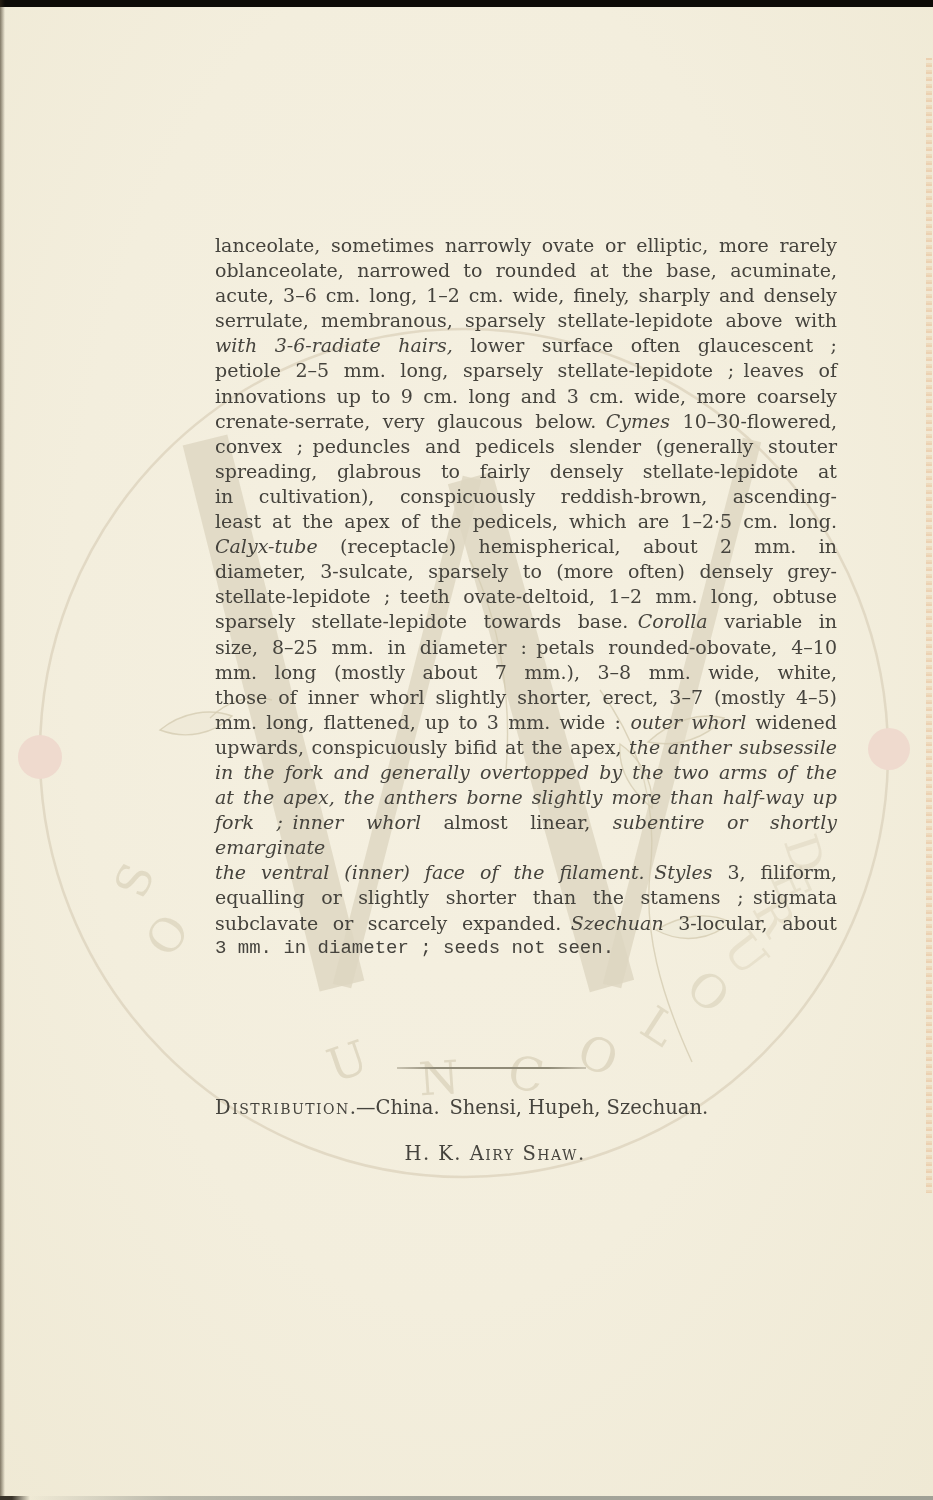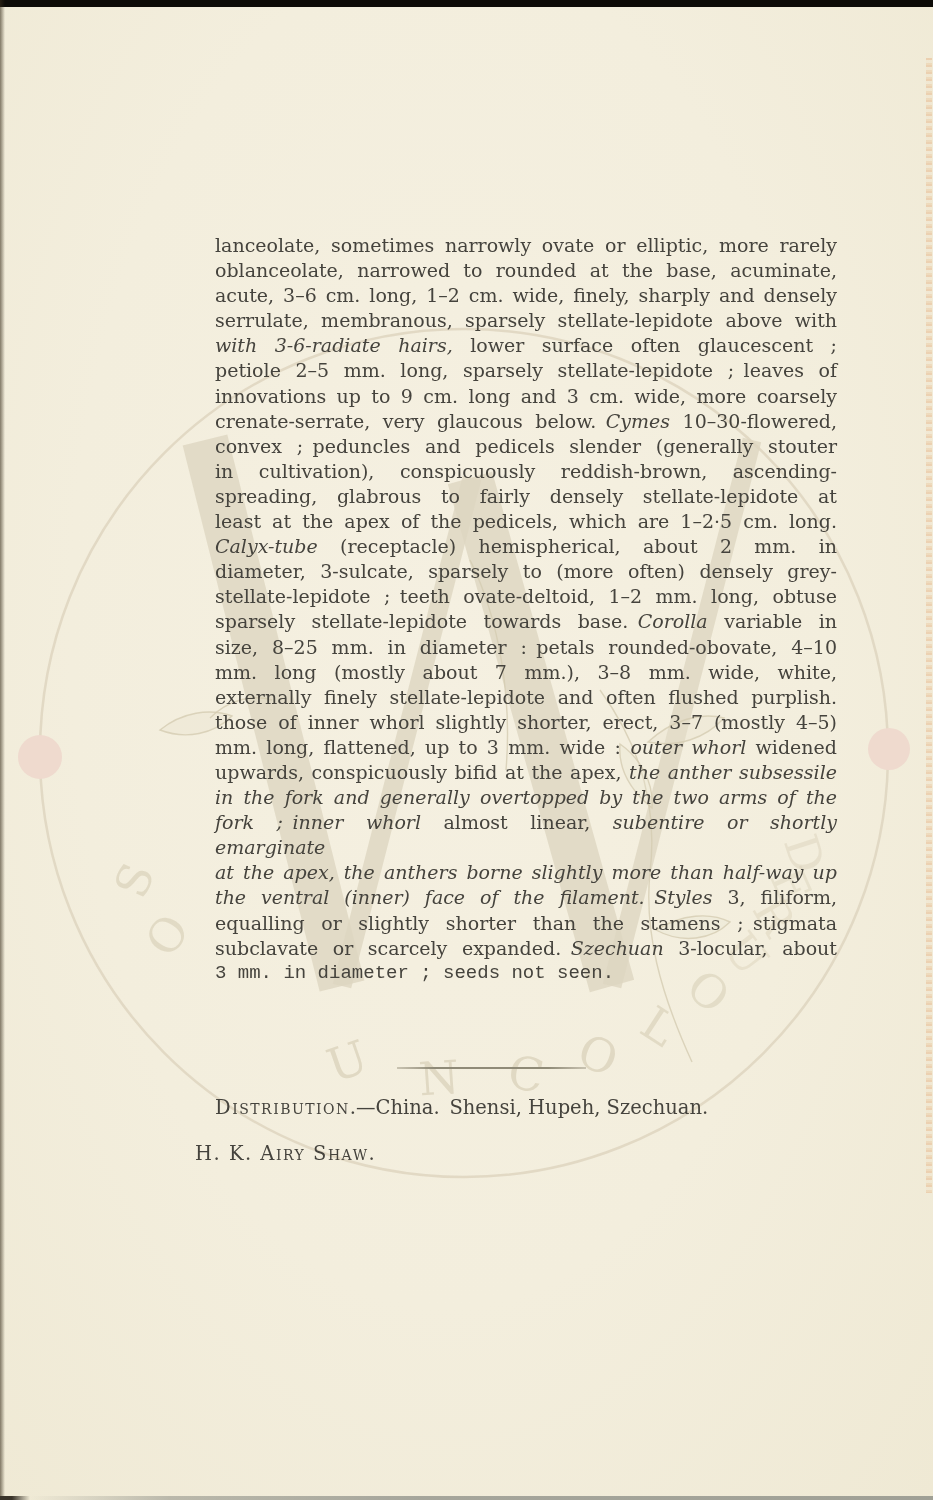--- a/index.html
+++ b/index.html
@@ -25,21 +25,21 @@
   .line{font-size:19px;line-height:25.1px;text-align:justify;text-align-last:justify;}
   .line.last{text-align-last:left;font-family:Liberation Mono, monospace;}
   .i{font-style:italic;}
   .red{color:#7d2a1e;}
   .sc{font-variant:small-caps;letter-spacing:1.5px;}
 
   .divider{position:absolute;left:397px;top:1067px;width:189px;height:2px;
     background:linear-gradient(90deg,rgba(150,143,123,.45),#8f8a77 20%,#8f8a77 80%,rgba(150,143,123,.45));}
   .distribution{position:absolute;left:195px;top:1096px;width:622px;padding-left:20px;
     box-sizing:border-box;font-size:19.5px;line-height:24px;}
-  .signature{position:absolute;left:195px;top:1142px;width:622px;text-align:left;
+  .signature{position:absolute;left:195px;top:1142px;width:622px;text-align:center;
     padding-right:22px;box-sizing:border-box;font-size:19.5px;line-height:24px;}
 </style>
 </head>
 <body>
 
 <div class="page">
 
   <svg class="watermark" width="933" height="1500" viewBox="0 0 933 1500">
 
     <g stroke="#ddd6c1" stroke-opacity="0.8" fill="none" stroke-linecap="butt">
@@ -88,36 +88,35 @@
   <div class="textcol" id="paragraph">
       <div class="line"><span class="r">lanceolate, sometimes narrowly ovate or elliptic, more rarely</span></div>
       <div class="line"><span class="r">oblanceolate, narrowed to rounded at the base, acuminate,</span></div>
       <div class="line"><span class="r">acute, 3–6 cm. long, 1–2 cm. wide, finely, sharply and densely</span></div>
       <div class="line"><span class="r">serrulate, membranous, sparsely stellate-lepidote above with</span></div>
       <div class="line"><span class="i">with 3-6-radiate hairs,</span><span class="r"> lower surface often glaucescent ;</span></div>
       <div class="line"><span class="r">petiole 2–5 mm. long, sparsely stellate-lepidote ; leaves of</span></div>
       <div class="line"><span class="r">innovations up to 9 cm. long and 3 cm. wide, more coarsely</span></div>
       <div class="line"><span class="r">crenate-serrate, very glaucous below. </span><span class="i">Cymes</span><span class="r"> 10–30-flowered,</span></div>
       <div class="line"><span class="r">convex ; peduncles and pedicels slender (generally stouter</span></div>
+      <div class="line"><span class="r">spreading, glabrous to fairly densely stellate-lepidote at</span></div>
       <div class="line"><span class="r">in cultivation), conspicuously reddish-brown, ascending-</span></div>
-      <div class="line"><span class="r">spreading, glabrous to fairly densely stellate-lepidote at</span></div>
       <div class="line"><span class="r">least at the apex of the pedicels, which are 1–2·5 cm. long.</span></div>
       <div class="line"><span class="i">Calyx-tube</span><span class="r"> (receptacle) hemispherical, about 2 mm. in</span></div>
       <div class="line"><span class="r">diameter, 3-sulcate, sparsely to (more often) densely grey-</span></div>
       <div class="line"><span class="r">stellate-lepidote ; teeth ovate-deltoid, 1–2 mm. long, obtuse</span></div>
       <div class="line"><span class="r">sparsely stellate-lepidote towards base. </span><span class="i">Corolla</span><span class="r"> variable in</span></div>
       <div class="line"><span class="r">size, 8–25 mm. in diameter : petals rounded-obovate, 4–10</span></div>
       <div class="line"><span class="r">mm. long (mostly about 7 mm.), 3–8 mm. wide, white,</span></div>
-      <div class="line"><span class="r">externally finely stellate-lepidote and often flushed purplish.</span></div>
       <div class="line"><span class="r">those of inner whorl slightly shorter, erect, 3–7 (mostly 4–5)</span></div>
       <div class="line"><span class="r">mm. long, flattened, up to 3 mm. wide : </span><span class="i">outer whorl</span><span class="r"> widened</span></div>
       <div class="line"><span class="r">upwards, conspicuously bifid at the apex, </span><span class="i">the anther subsessile</span></div>
       <div class="line"><span class="i">in the fork and generally overtopped by the two arms of the</span></div>
+      <div class="line"><span class="i">at the apex, the anthers borne slightly more than half-way up</span></div>
       <div class="line"><span class="i">fork ; inner whorl</span><span class="r"> almost linear, </span><span class="i">subentire or shortly emarginate</span></div>
-      <div class="line"><span class="i">at the apex, the anthers borne slightly more than half-way up</span></div>
       <div class="line"><span class="i">the ventral (inner) face of the filament.</span><span class="r"> </span><span class="i">Styles</span><span class="r"> 3, filiform,</span></div>
       <div class="line"><span class="r">equalling or slightly shorter than the stamens ; stigmata</span></div>
       <div class="line"><span class="r">subclavate or scarcely expanded. </span><span class="i">Szechuan</span><span class="r"> 3-locular, about</span></div>
       <div class="line last"><span class="r">3 mm. in diameter ; seeds not seen.</span></div>
     </div>
 
   <div class="divider"></div>
 
   <div class="distribution" id="distribution"><span class="sc">Distribution</span><span class="r">.—China. Shensi, Hupeh, Szechuan.</span></div>
 

